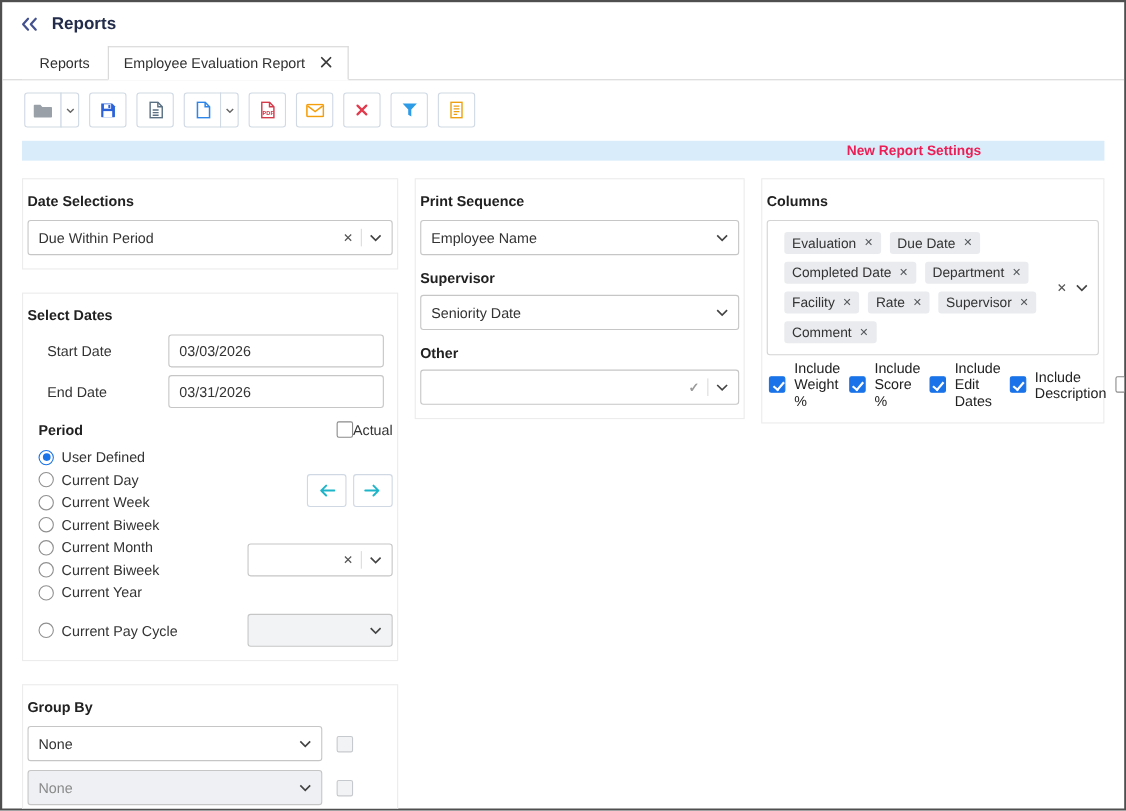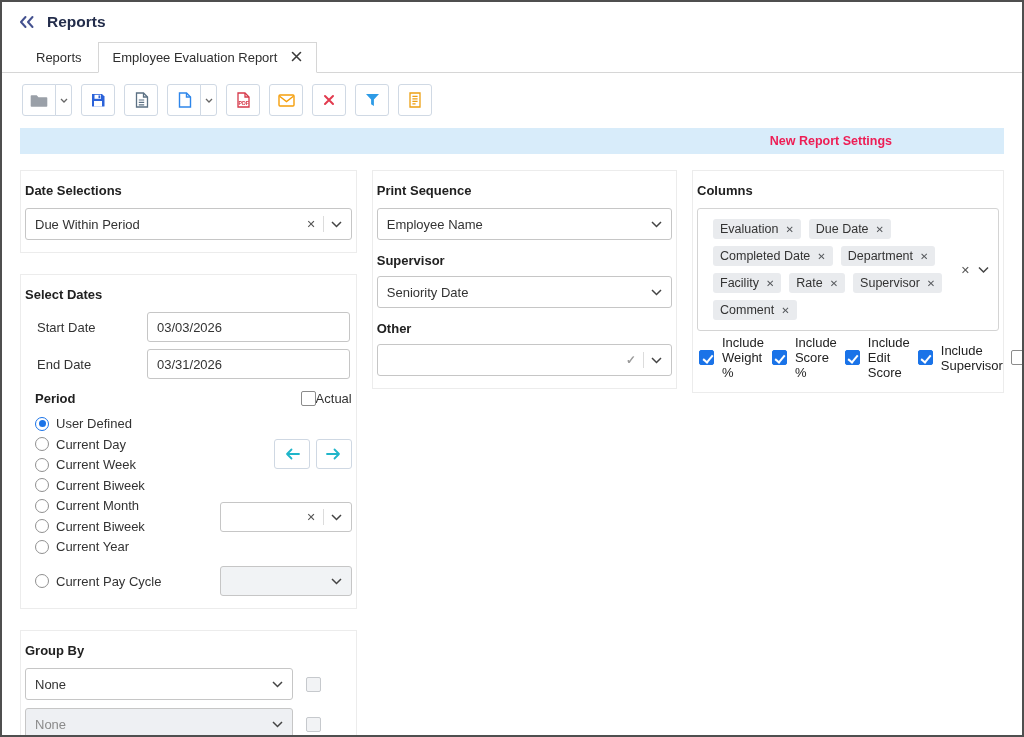--- a/index.html
+++ b/index.html
@@ -18,41 +18,41 @@
   .tab.active { display: flex; align-items: center; gap: 14px; border: 1px solid #d6d6d6; border-bottom-color: #fff; margin-bottom: -1px; padding: 7px 14px; }
   .tab-close { font-size: 13px; color: #3a3a3a; line-height: 1; cursor: pointer; }
   
   .toolbar { display: flex; align-items: center; gap: 9px; padding: 11px 20px 9px; }
   .tgroup { display: flex; }
   .tbtn { width: 34px; height: 32px; background: #fff; border: 1px solid #d0d9e4; border-radius: 3px;
           display: flex; align-items: center; justify-content: center; padding: 0; cursor: pointer; }
   .tgroup .tbtn:first-child { border-radius: 3px 0 0 3px; }
   .tbtn.narrow { width: 17px; margin-left: -1px; border-radius: 0 3px 3px 0; }
   
-  .banner { margin: 3px 18px 0; height: 26px; background: #d8ecfa; display: flex; align-items: center; justify-content: flex-end; padding-right: 112px; }
+  .banner { margin: 3px 18px 0; height: 18px; background: #d8ecfa; display: flex; align-items: center; justify-content: flex-end; padding-right: 112px; }
   .banner-text { font-size: 12.5px; font-weight: 700; color: #ed1e55; }
   
   .main { display: flex; gap: 15px; padding: 16px 18px 0; align-items: flex-start; }
   .col { display: flex; flex-direction: column; }
   .col-left { width: 342px; gap: 21px; }
   .col-mid { width: 310px; }
   .col-right { width: 312px; }
   .panel { border: 1px solid #ececec; background: #fff; padding: 12px 4px; }
   .panel-title { font-size: 13px; font-weight: 700; color: #212121; margin: 0 0 10px; }
   
   .select { height: 32px; border: 1px solid #c6c6c6; border-radius: 3px; background: #fff;
             display: flex; align-items: center; gap: 8px; padding: 0 9px; font-size: 13px; color: #333; cursor: pointer; }
   .sel-value { flex: 1; white-space: nowrap; overflow: hidden; }
   .sel-ctrls { display: flex; align-items: center; gap: 7px; }
   .sel-x { font-size: 11px; color: #555; cursor: pointer; }
   .sel-div { width: 1px; height: 16px; background: #dcdcdc; }
   .sel-check { font-size: 12px; color: #9a9a9a; font-weight: 700; }
   .select.disabled { background: #eef0f3; color: #8a8a8a; }
   
-  .frow { display: flex; align-items: center; margin: 0 2px 7px; padding-left: 10px; }
+  .frow { display: flex; align-items: center; margin: 0 8px 7px; padding-left: 10px; }
   .frow label { width: 110px; font-size: 13px; color: #333; }
   .frow input[type=text] { flex: 1; height: 30px; border: 1px solid #c6c6c6; border-radius: 3px; padding: 0 9px;
                            font-size: 13px; color: #333; font-family: inherit; }
   .period-hd { display: flex; align-items: center; justify-content: space-between; margin: 12px 0 10px; }
   .ph-title { font-size: 13px; font-weight: 700; color: #212121; }
   .actual { display: flex; align-items: center; font-size: 13px; }
   .period-grid { display: flex; padding-left: 10px; }
   .radio-list { flex: 1; display: flex; flex-direction: column; gap: 5.5px; }
   .radio-item { display: flex; align-items: center; gap: 7px; font-size: 13px; color: #333; }
   .right-ctrl { width: 132px; display: flex; flex-direction: column; }
@@ -458,25 +458,25 @@
           <label class="opt">
             <input type="checkbox" class="cb" checked="" style="">
             <span>Include Weight %</span>
           </label>
           <label class="opt">
             <input type="checkbox" class="cb" checked="" style="">
             <span>Include Score %</span>
           </label>
           <label class="opt">
             <input type="checkbox" class="cb" checked="" style="">
-            <span>Include Edit Score</span>
+            <span>Include Edit Dates</span>
           </label>
           <label class="opt">
             <input type="checkbox" class="cb" checked="" style="">
-            <span>Include Supervisor</span>
+            <span>Include Description</span>
           </label>
           <label class="opt">
             <input type="checkbox" class="cb" style="">
             <span>Exclude Evaluations</span>
           </label>
         </div>
       </div>
     </div>
 
   </div>

